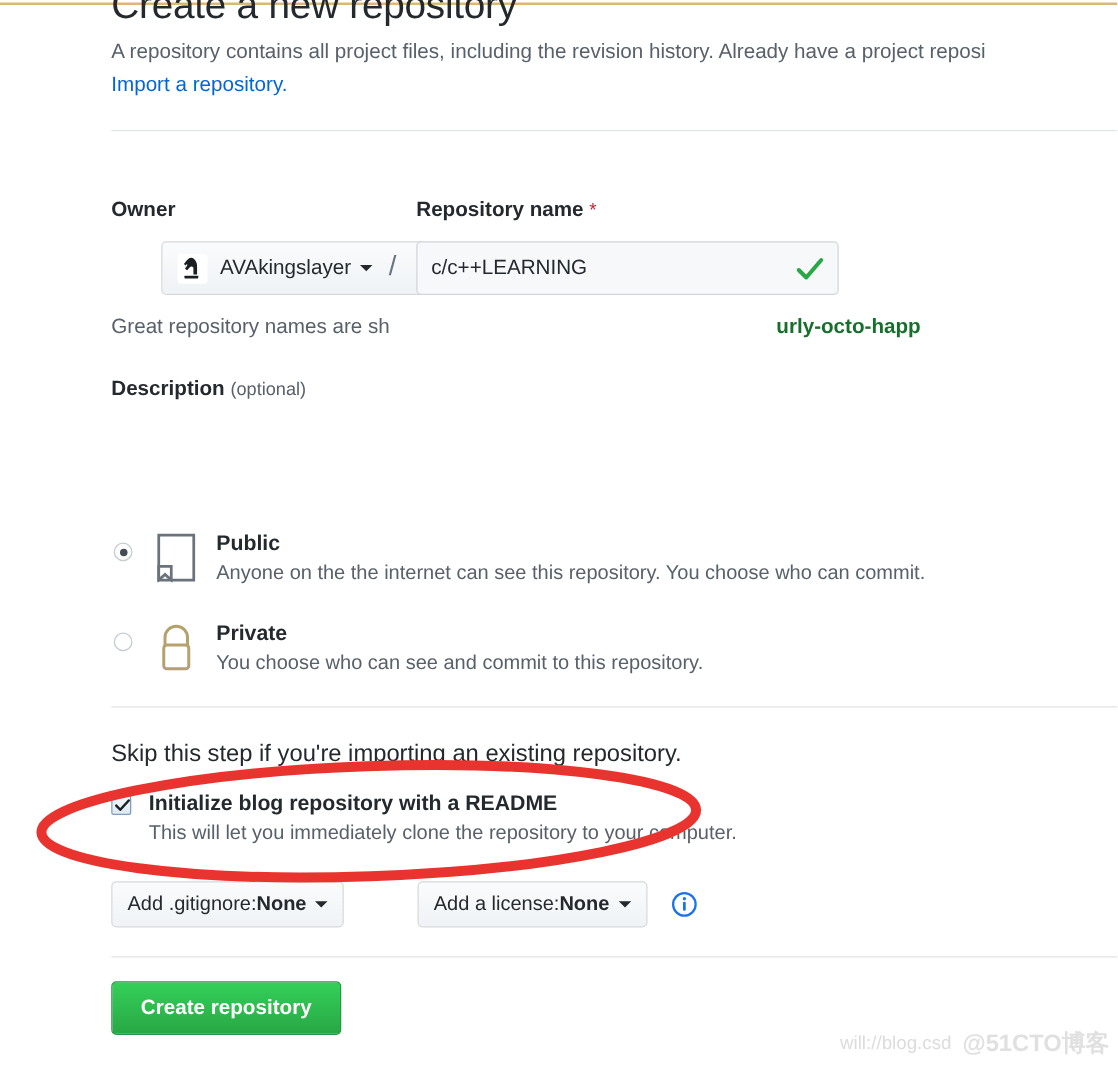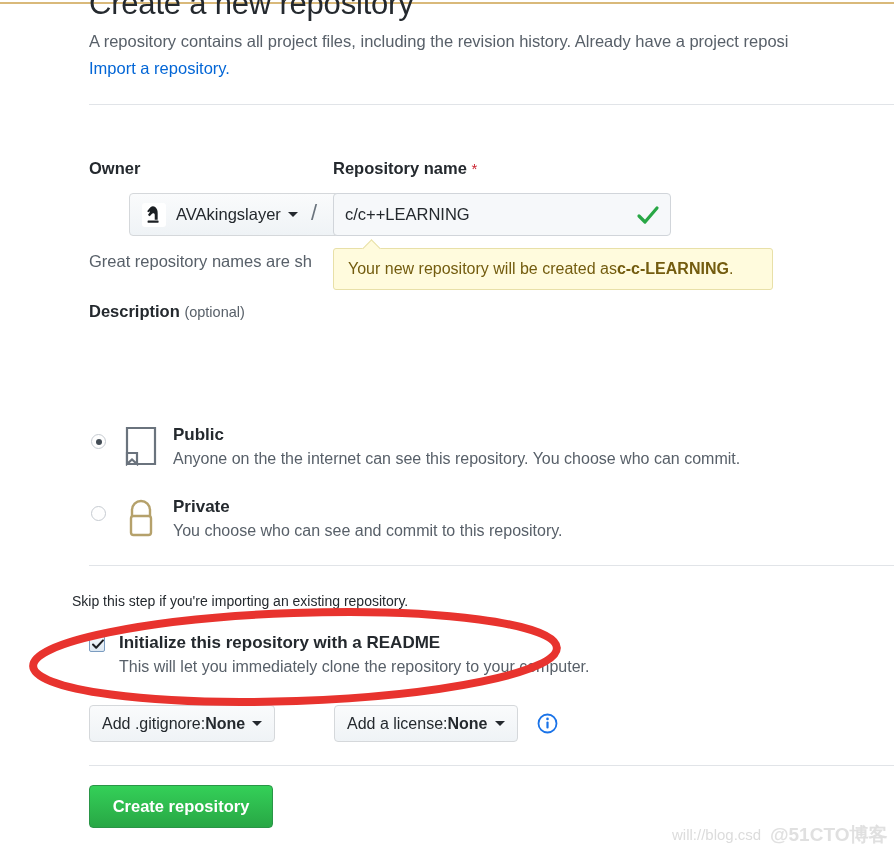--- a/index.html
+++ b/index.html
@@ -258,22 +258,22 @@
   .vis-desc {
     font-size: 16px;
     color: #586069;
     line-height: 26px;
     white-space: nowrap;
   }
 
   
   .skip-line {
     position: absolute;
-    left: 72px; top: 593px;
-    font-size: 14px;
+    left: 89px; top: 593px;
+    font-size: 19px;
     color: #24292e;
     white-space: nowrap;
   }
   .readme-block {
     position: absolute;
     left: 89px; top: 632px;
   }
   .readme-check {
     position: absolute;
     left: 0; top: 4px;
@@ -410,26 +410,20 @@
       <path d="M3 13 L9 19 L21 5" stroke="#28a745" stroke-width="3.2" fill="none" stroke-linecap="round" stroke-linejoin="round"></path>
     </svg>
   </span>
 
   <div class="hint-line">
     <span>Great repository names are sh</span>
     <span style="display:inline-block;width:300px"></span>
     <span class="hint-suggest">urly-octo-happ</span>
   </div>
 
-  <div class="tooltip">
-    <span class="tooltip-arrow"></span>
-    <span>Your new repository will be created as </span>
-    <b>c-c-LEARNING</b>
-    <span>.</span>
-  </div>
 
   <div class="label label-desc">
     <span>Description</span>
     <span class="label-optional">(optional)</span>
   </div>
 
   <div class="vis-row vis-private">
     <span class="radio"></span>
     <span class="vis-icon">
       <svg width="36" height="40" viewBox="0 0 36 40">
@@ -459,21 +453,21 @@
 
   <div class="rule rule-mid"></div>
 
   <div class="skip-line">Skip this step if you're importing an existing repository.</div>
   <div class="readme-block">
     <span class="readme-check">
       <svg width="14" height="14" viewBox="0 0 14 14">
         <path d="M2 7.5 L5.2 10.8 L12 3.4" stroke="#1b1f23" stroke-width="2" fill="none" stroke-linecap="round" stroke-linejoin="round"></path>
       </svg>
     </span>
-    <div class="readme-title">Initialize this repository with a README</div>
+    <div class="readme-title">Initialize blog repository with a README</div>
     <div class="readme-desc">This will let you immediately clone the repository to your computer.</div>
   </div>
 
   <div class="btn-select gitignore-btn">
     <span>Add .gitignore: </span>
     <b>None</b>
     <span class="caret"></span>
   </div>
   <div class="btn-select license-btn">
     <span>Add a license: </span>

